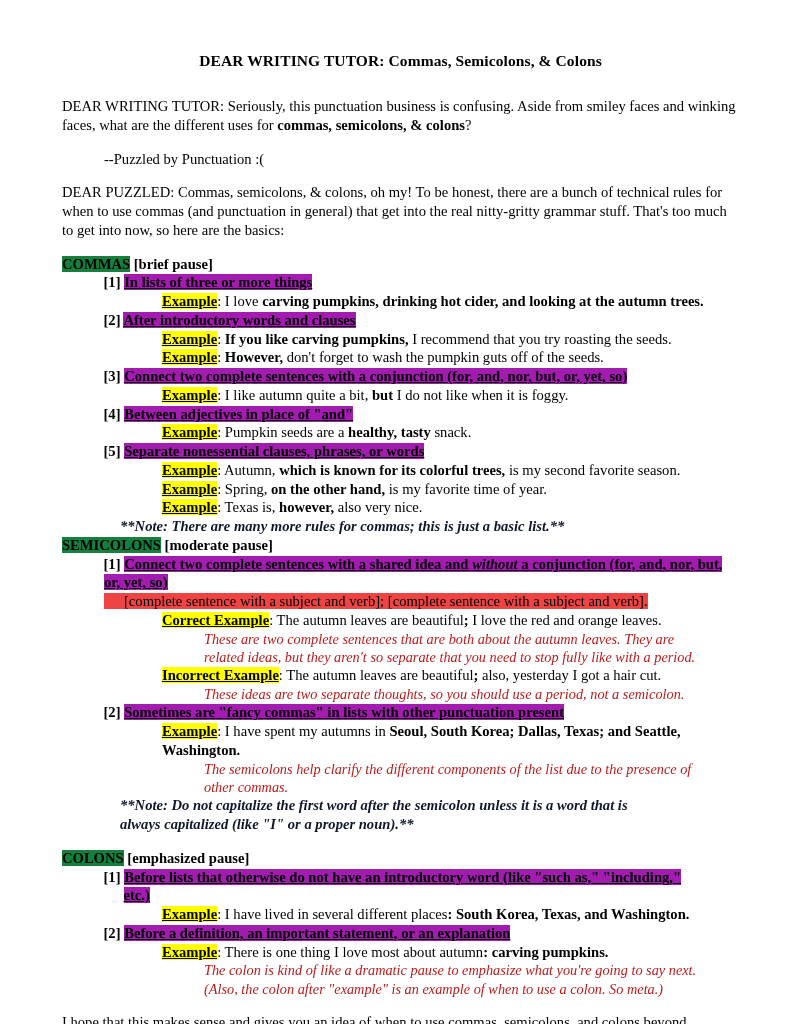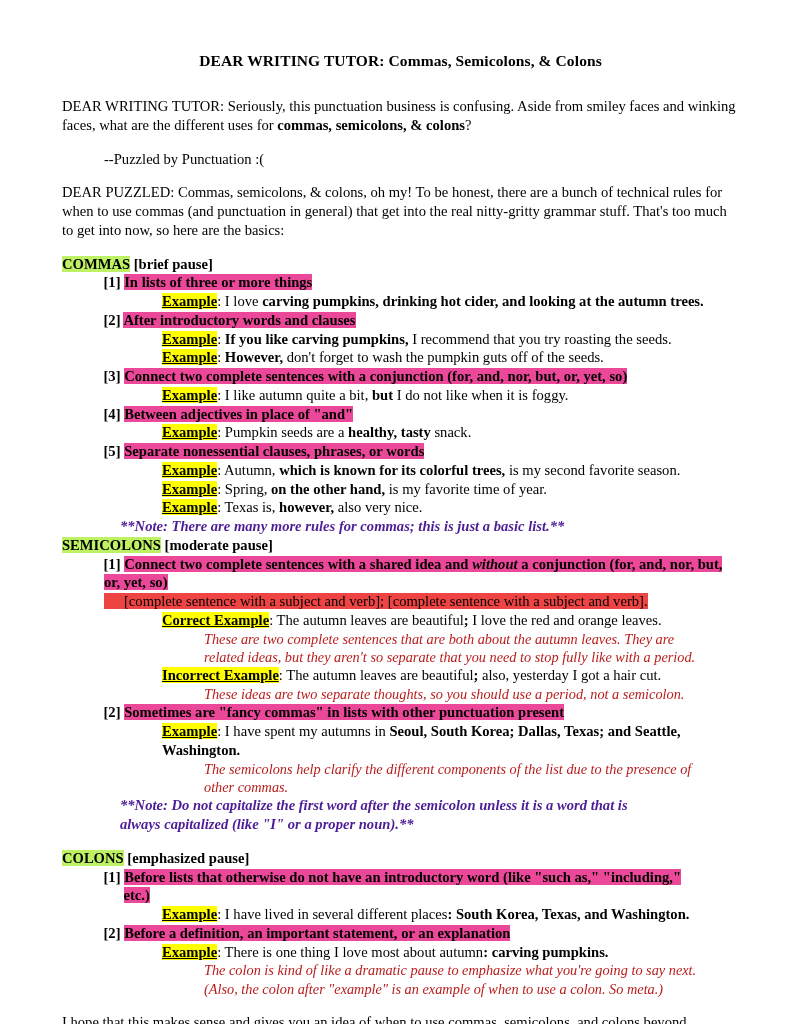--- a/index.html
+++ b/index.html
@@ -39,22 +39,22 @@
   .sig {
     font-size: 14.6px;
     line-height: 1.285;
     margin: 0;
     padding-left: 42px;
   }
   b, .b { font-weight: bold; }
   i, .i { font-style: italic; }
 
   
-  .hl-cyan   { background: #bef264; }
-  .hl-green  { background: #ec4899; }
+  .hl-cyan   { background: #15803d; }
+  .hl-green  { background: #a21caf; text-decoration: underline; }
   .hl-yellow { background: #ffff00; }
   .hl-pink   { background: #ef4444; padding-left: 20px; }
 
   .sect-head {
     font-size: 14.6px;
     line-height: 1.285;
     font-weight: bold;
     margin: 0;
   }
   .rule-line {
@@ -75,21 +75,21 @@
   .ex-line.cont { padding-left: 100px; }
   .ex-label {
     font-weight: bold;
     text-decoration: underline;
   }
   .note-line {
     font-size: 14.6px;
     line-height: 1.285;
     margin: 0;
     padding-left: 58px;
-    color: #4c1d95;
+    color: #0f172a;
     font-weight: bold;
     font-style: italic;
   }
   .expl-line {
     font-size: 14.3px;
     line-height: 1.285;
     margin: 0;
     padding-left: 142px;
     font-style: italic;
     color: #b91c1c;

